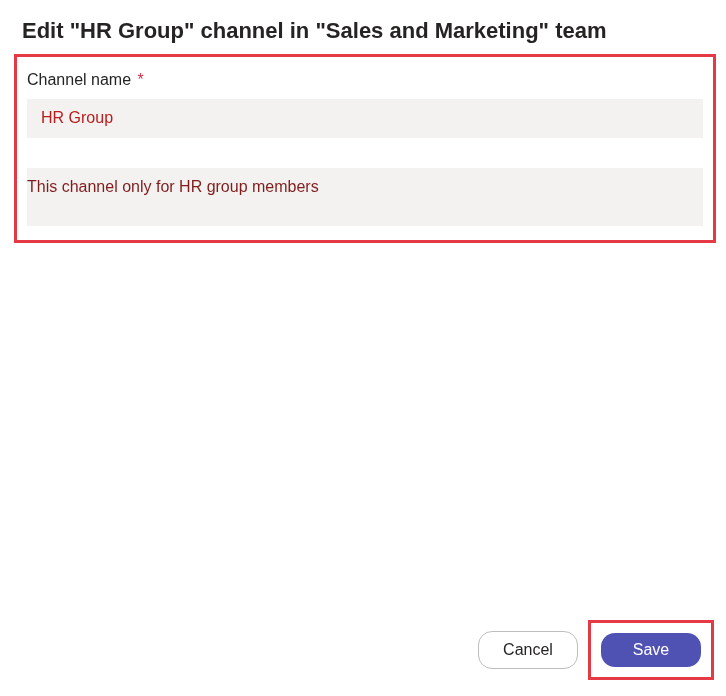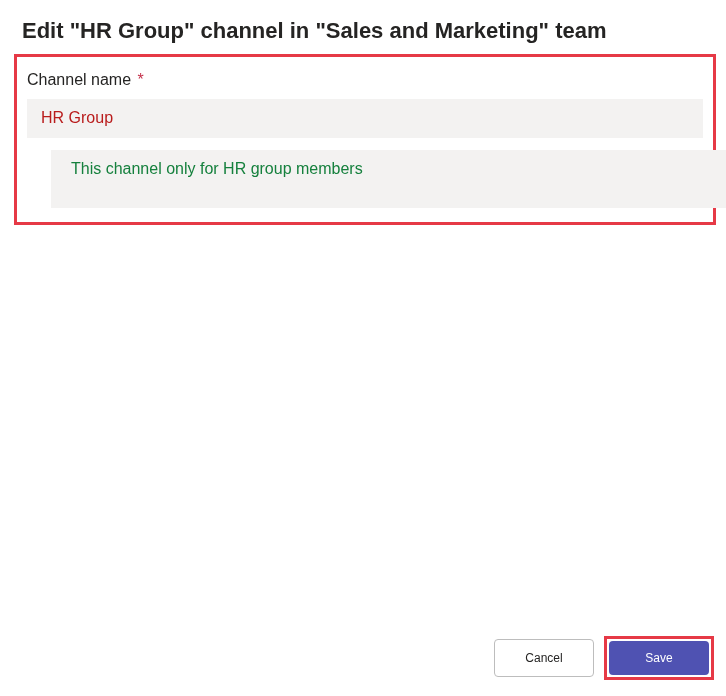--- a/index.html
+++ b/index.html
@@ -20,21 +20,21 @@
       font-weight: 600;
       padding: 18px 22px 10px 22px;
       color: #252423;
     }
     .form-panel {
       margin: 0 10px 0 14px;
       border: 3px solid #e63946;
       padding: 14px 10px 10px 10px;
     }
     .field-group {
-      margin-bottom: 12px;
+      margin-bottom: 30px;
     }
     .field-label {
       font-size: 16px;
       color: #252423;
       margin-bottom: 10px;
       display: block;
     }
     .required-asterisk {
       color: #c4314b;
       margin-left: 2px;
@@ -48,57 +48,56 @@
       font-size: 16px;
       color: #b91c1c;
       font-family: inherit;
       outline: none;
     }
     .textarea-input {
       width: 100%;
       background: #f3f2f1;
       border: none;
       border-bottom: 1px solid #f3f2f1;
-      padding: 10px 20px;
+      padding: 10px 0;
       font-size: 16px;
-      color: #15803d;
+      color: #7f1d1d;
       font-family: inherit;
       outline: none;
       resize: none;
       height: 58px;
-      margin-left: 24px;
     }
     .button-row {
       position: absolute;
       bottom: 16px;
       right: 12px;
       display: flex;
       gap: 10px;
       align-items: center;
     }
     .btn {
       font-family: inherit;
-      font-size: 12px;
+      font-size: 16px;
       padding: 8px 24px;
-      border-radius: 4px;
+      border-radius: 14px;
       cursor: pointer;
       min-width: 100px;
       height: 38px;
       display: inline-flex;
       align-items: center;
       justify-content: center;
     }
     .btn-cancel {
       background: #ffffff;
       border: 1px solid #bdbdbd;
       color: #252423;
     }
     .btn-save-wrapper {
       border: 3px solid #e63946;
-      padding: 2px;
+      padding: 10px;
       display: inline-block;
     }
     .btn-save {
       background: #4f52b2;
       border: none;
       color: #ffffff;
       font-weight: 500;
       min-width: 100px;
       height: 34px;
     }

